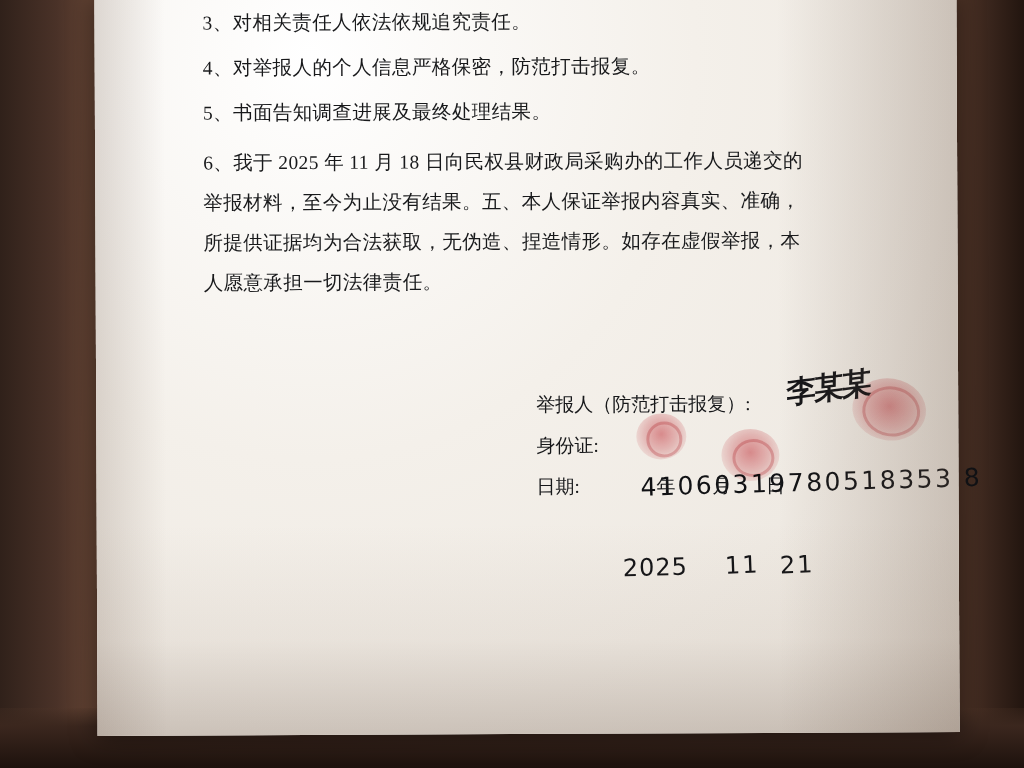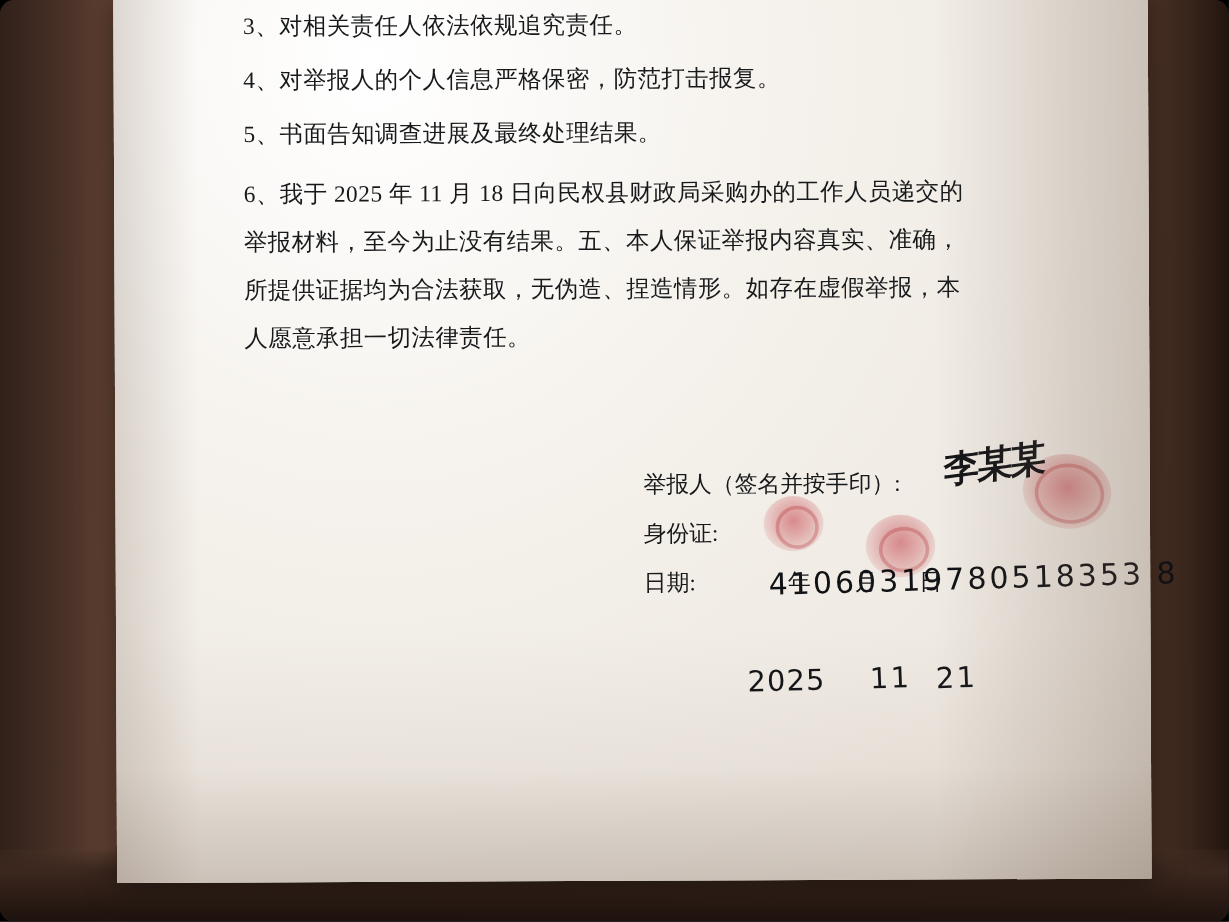--- a/index.html
+++ b/index.html
@@ -7,21 +7,20 @@
     padding: 0;
     background: #000;
   }
   #shot {
     position: relative;
     width: 1024px;
     height: 768px;
     overflow: hidden;
     background: #2a1a14;
     font-family: "Liberation Serif", "DejaVu Serif", serif;
-    border-radius: 12px;
   }
   
   .bg-left {
     position: absolute;
     left: 0; top: 0;
     width: 104px; height: 768px;
     background: linear-gradient(90deg, #30211a 0%, #4a3228 55%, #6d4a38 100%);
   }
   .bg-right {
     position: absolute;
@@ -204,21 +203,21 @@
       <p class="line">5、书面告知调查进展及最终处理结果。</p>
       <div class="gap-med"></div>
       <p class="para">6、我于 2025 年 11 月 18 日向民权县财政局采购办的工作人员递交的</p>
       <p class="para">举报材料，至今为止没有结果。五、本人保证举报内容真实、准确，</p>
       <p class="para">所提供证据均为合法获取，无伪造、捏造情形。如存在虚假举报，本</p>
       <p class="para">人愿意承担一切法律责任。</p>
     </div>
 
     <div class="sign-block">
       <div class="sign-row">
-        <span>举报人（签名并按手印）:</span>
+        <span>举报人（防范打击报复）:</span>
         <span class="hand hand-name">李某某</span>
       </div>
       <div class="sign-row">
         <span>身份证:</span>
         <span class="hand hand-id">41060319780518353 8</span>
       </div>
       <div class="sign-row">
         <span>日期:</span>
         <span class="hand hand-date-y">2025</span>
         <span style="margin-left:72px">年</span>

